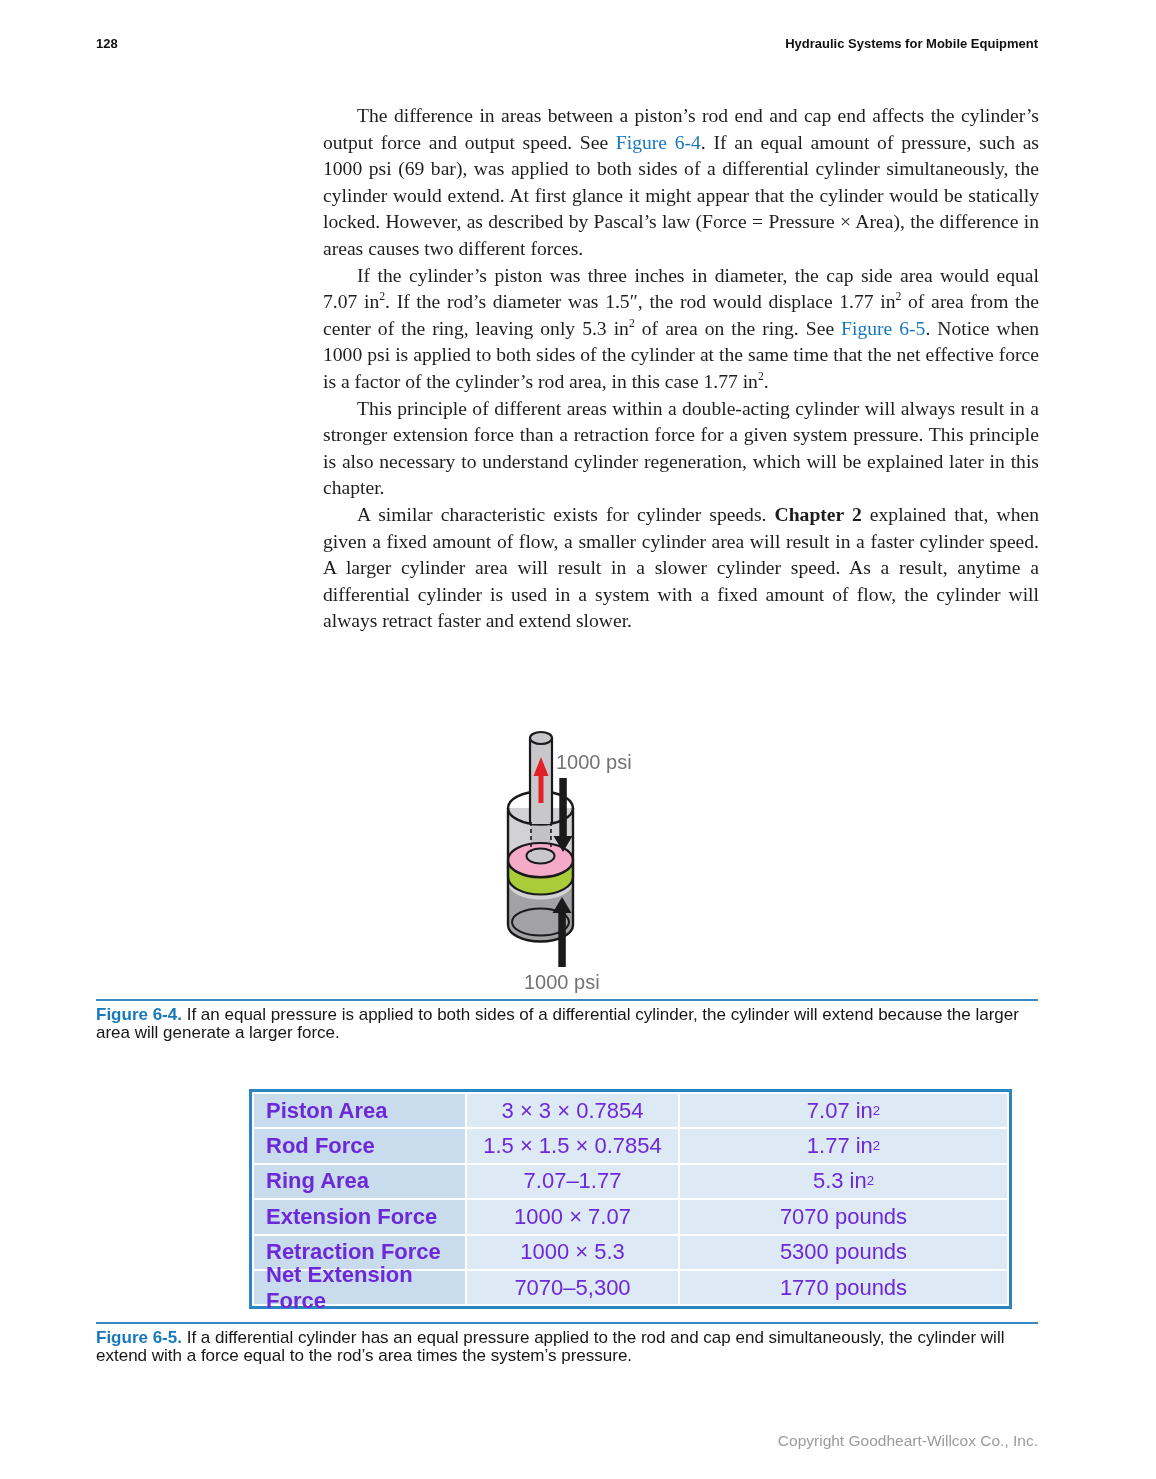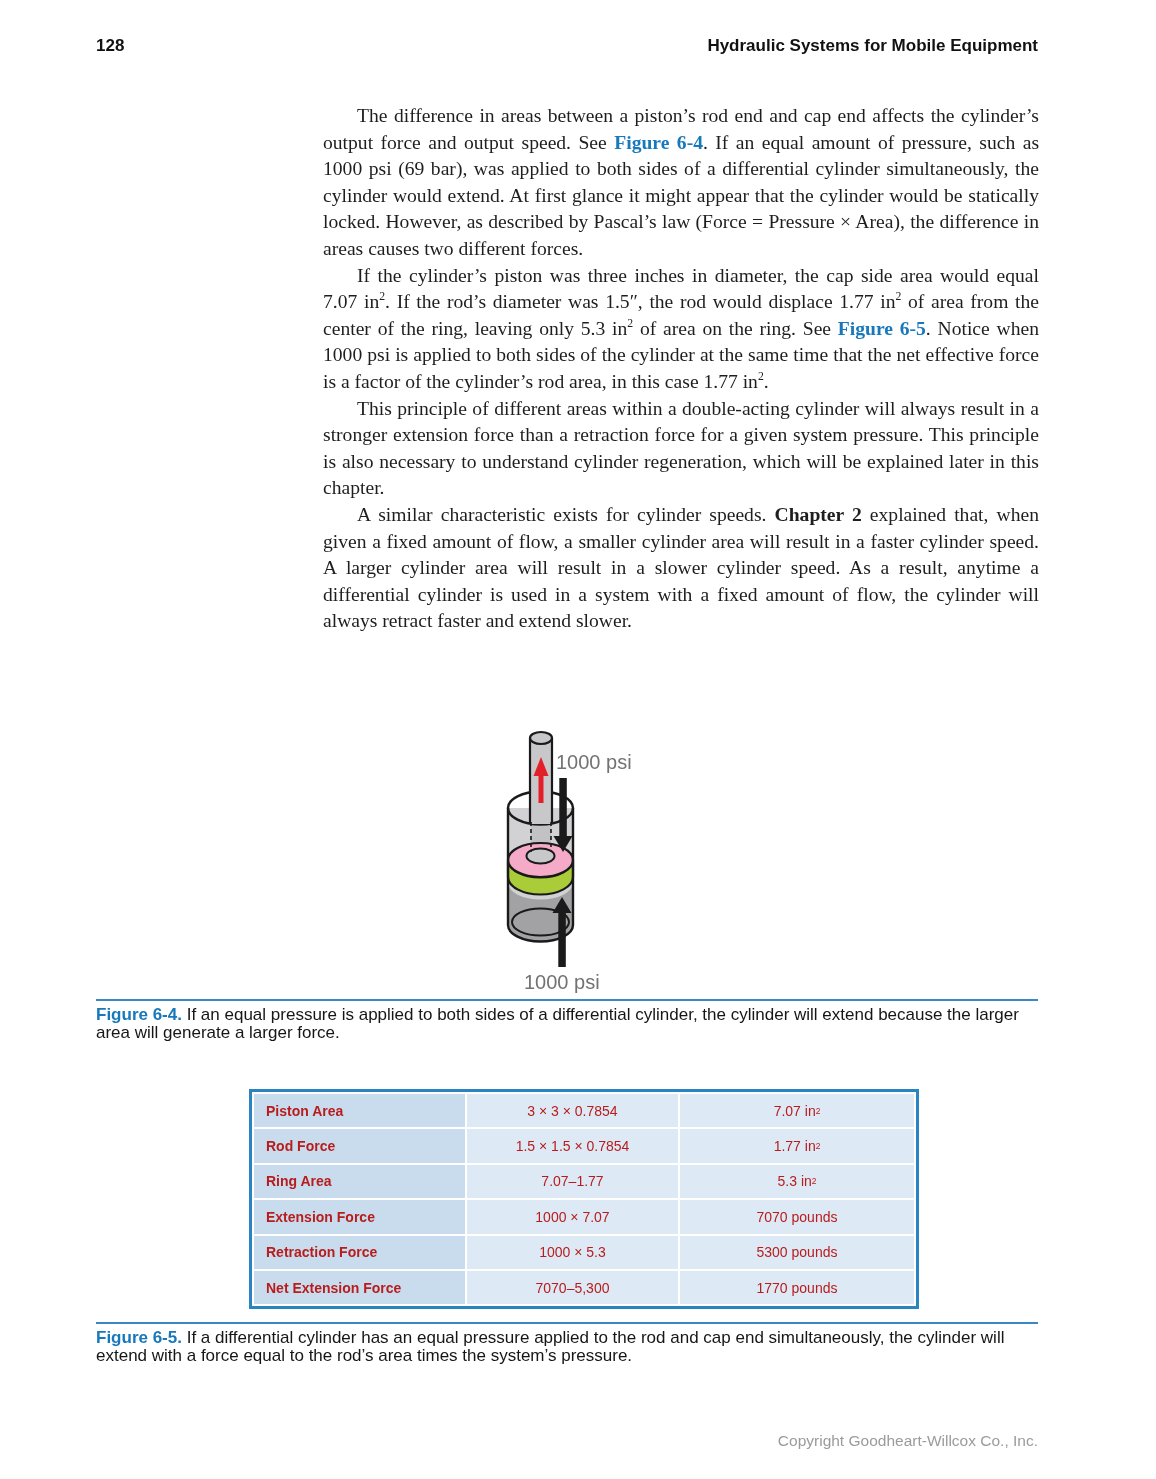--- a/index.html
+++ b/index.html
@@ -7,31 +7,31 @@
   .page {
     position:relative; width:1156px; height:1479px; background:#ffffff;
     font-family:"Liberation Serif", serif; overflow:hidden;
   }
 
   
   .hdr {
     position:absolute; top:36px; left:96px; width:942px;
     display:flex; justify-content:space-between; align-items:baseline;
     font-family:"Liberation Sans", sans-serif; font-weight:bold;
-    font-size:17px; color:#111;
+    font-size:13px; color:#111;
   }
 
   
   .bodytext {
     position:absolute; left:323px; top:103px; width:716px;
     font-size:19.6px; line-height:26.6px; color:#1e1e1e;
     text-align:justify;
   }
   .bodytext p { text-indent:34px; }
-  .ref { color:#1778bc; font-weight:bold; }
+  .ref { color:#1778bc; font-weight:normal; }
   .b { font-weight:bold; }
   .sup { font-size:60%; vertical-align:super; line-height:0; }
 
   
   .fig { position:absolute; left:470px; top:727px; width:200px; height:245px; }
   .fig svg { display:block; }
   .psi-label {
     position:absolute; font-family:"Liberation Sans", sans-serif;
     font-weight:normal; font-size:20px; color:#737373; white-space:nowrap;
   }
@@ -46,25 +46,25 @@
     position:absolute; left:96px; width:944px;
     font-family:"Liberation Sans", sans-serif; font-size:17px;
     line-height:18px; color:#161616; text-align:left;
   }
   .cap4 { top:1006px; }
   .cap5 { top:1329px; }
   .cap-label { color:#1778bc; font-weight:bold; }
 
   
   .ptable {
-    position:absolute; left:249px; top:1089px; width:670px;
+    position:absolute; left:249px; top:1089px; width:763px;
     border:3px solid #2a84c2; background:#ffffff; padding:2px;
     display:grid; grid-template-columns:211px 211px 1fr;
     grid-auto-rows:33.4px; gap:2px;
-    font-family:"Liberation Sans", sans-serif; font-size:14px; color:#b91c1c;
+    font-family:"Liberation Sans", sans-serif; font-size:22px; color:#6d28d9;
   }
   .t-cell { display:flex; align-items:center; }
   .t-label { background:#c9dcee; font-weight:bold; padding-left:12px; }
   .t-val  { background:#dde9f5; justify-content:center; text-align:center; }
 
   
   .footer {
     position:absolute; top:1432px; left:96px; width:942px; text-align:right;
     font-family:"Liberation Sans", sans-serif; font-size:15.5px; color:#9b9b9b;
   }

